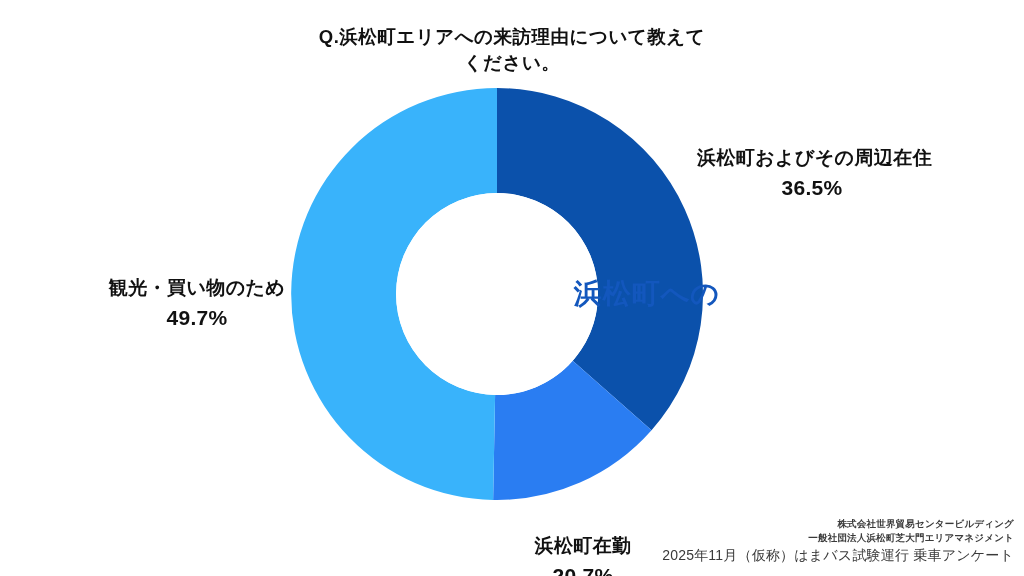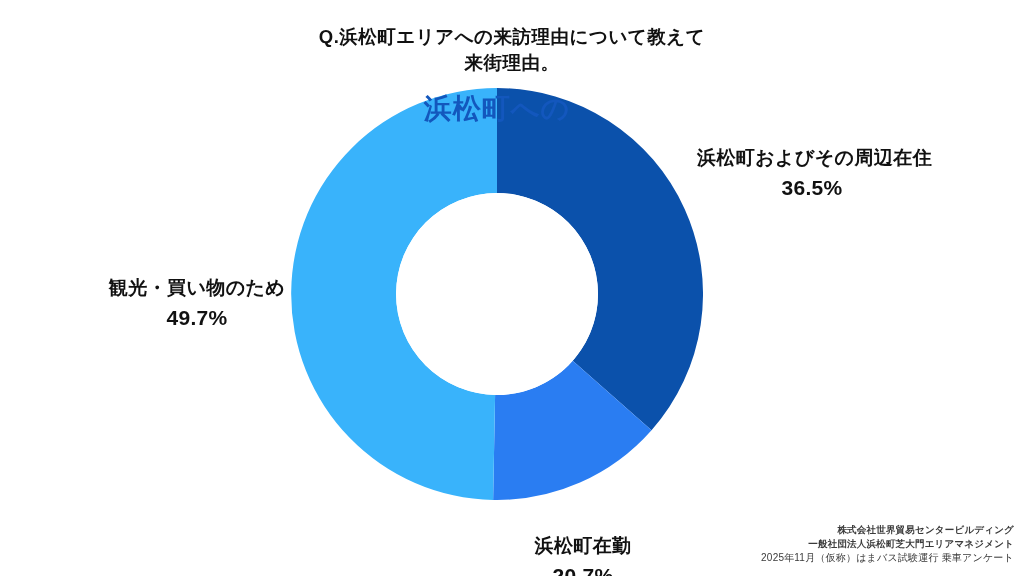--- a/index.html
+++ b/index.html
@@ -40,27 +40,27 @@
     width: 412px;
     height: 412px;
   }
   .donut-svg {
     display: block;
     width: 412px;
     height: 412px;
   }
   .donut-hole-label {
     position: absolute;
-    left: 0;
+    left: 17px;
     top: 0;
     width: 412px;
     height: 412px;
     display: flex;
-    flex-direction: row;
-    align-items: flex-start;
+    flex-direction: column;
+    align-items: flex-end;
     justify-content: center;
     pointer-events: none;
   }
   .donut-hole-label .line {
     font-size: 28px;
     font-weight: bold;
     color: #1357bd;
     line-height: 1.52;
     letter-spacing: 1px;
     text-align: center;
@@ -101,29 +101,29 @@
     margin-top: 40px;
   }
   .footer-credits .credit-line {
     font-size: 9.5px;
     font-weight: bold;
     line-height: 1.45;
     letter-spacing: 0.2px;
     white-space: nowrap;
   }
   .footer-credits .credit-line.small {
-    font-size: 10px;
+    font-size: 14px;
     font-weight: normal;
   }
 </style>
 </head>
 <body>
 
 <div class="chart-title">Q.浜松町エリアへの来訪理由について教えて
-来街理由。</div>
+ください。</div>
 
 <div class="donut-wrap">
   <svg class="donut-svg" viewBox="0 0 412 412">
     <g transform="translate(206,206)">
       <path id="seg-0" d="M 0.00 -206.00 A 206 206 0 0 1 154.52 136.23 L 75.72 66.75 A 100.94 100.94 0 0 0 0.00 -100.94 Z" fill="#0b51ab"></path>
       <path id="seg-1" d="M 154.52 136.23 A 206 206 0 0 1 -3.88 205.96 L -1.90 100.92 A 100.94 100.94 0 0 0 75.72 66.75 Z" fill="#2a7df2"></path>
       <path id="seg-2" d="M -3.88 205.96 A 206 206 0 0 1 -0.00 -206.00 L -0.00 -100.94 A 100.94 100.94 0 0 0 -1.90 100.92 Z" fill="#39b3fb"></path>
       <circle cx="0" cy="0" r="101" fill="#ffffff"></circle>
     </g>
   </svg>

